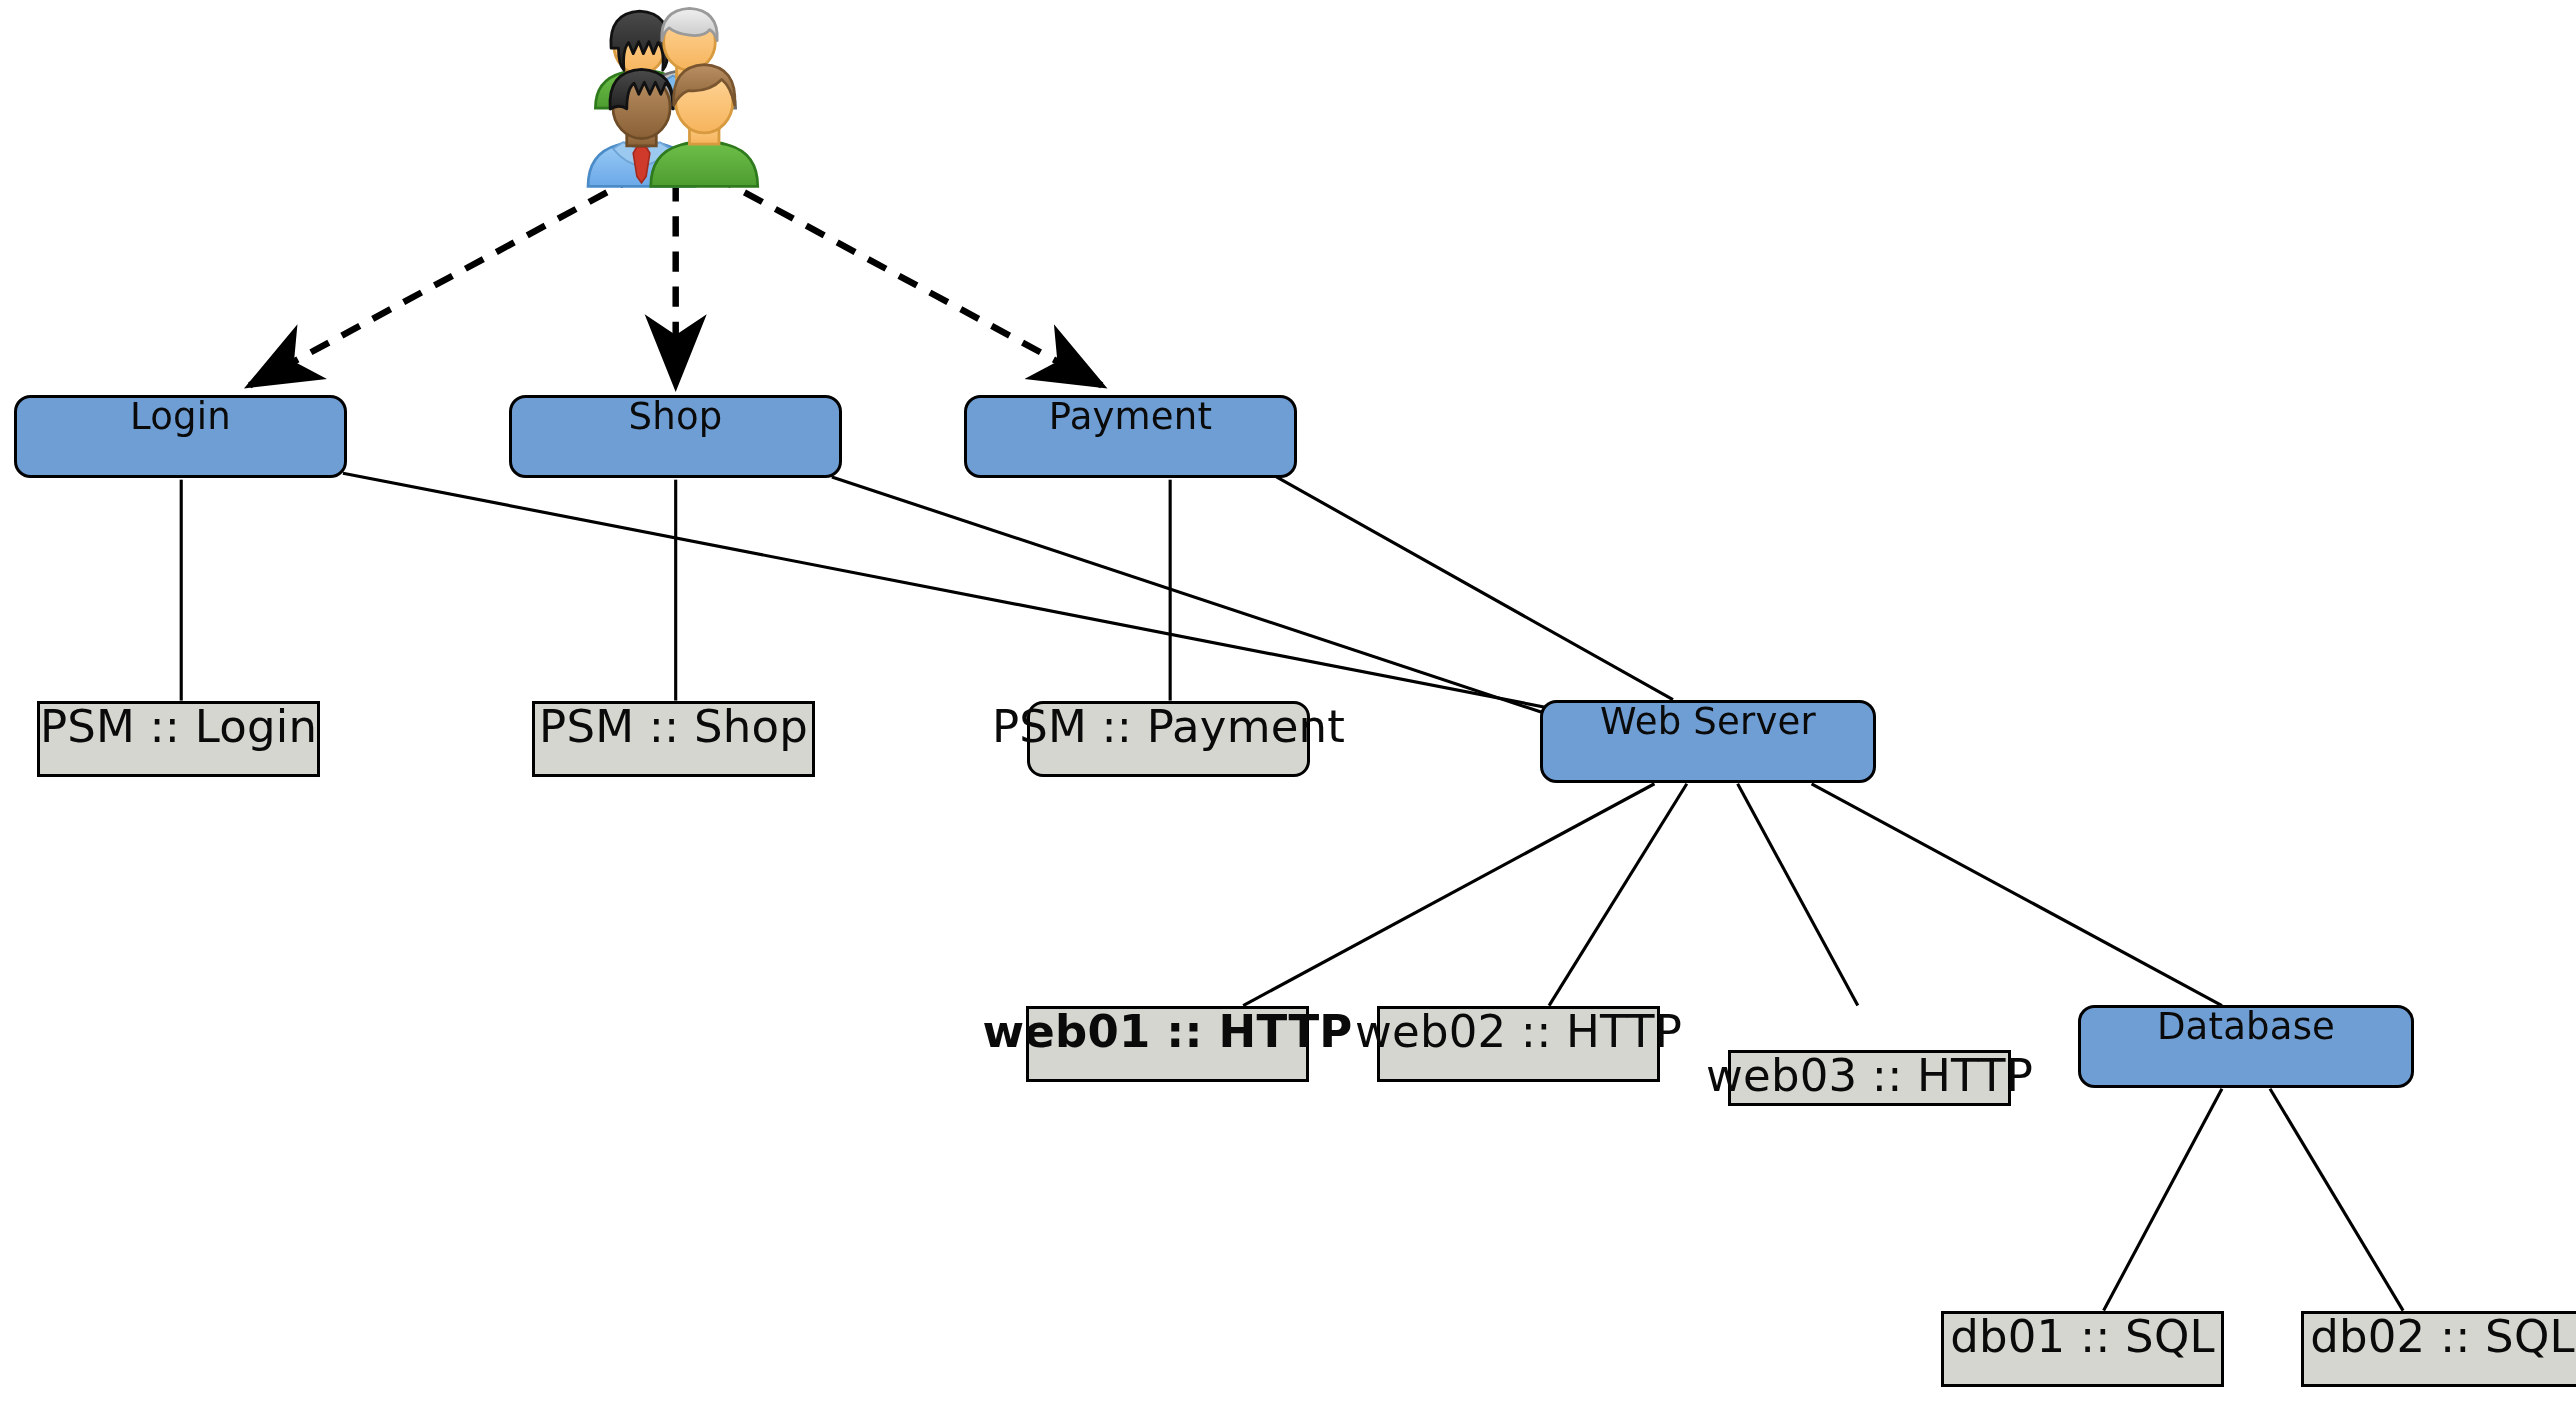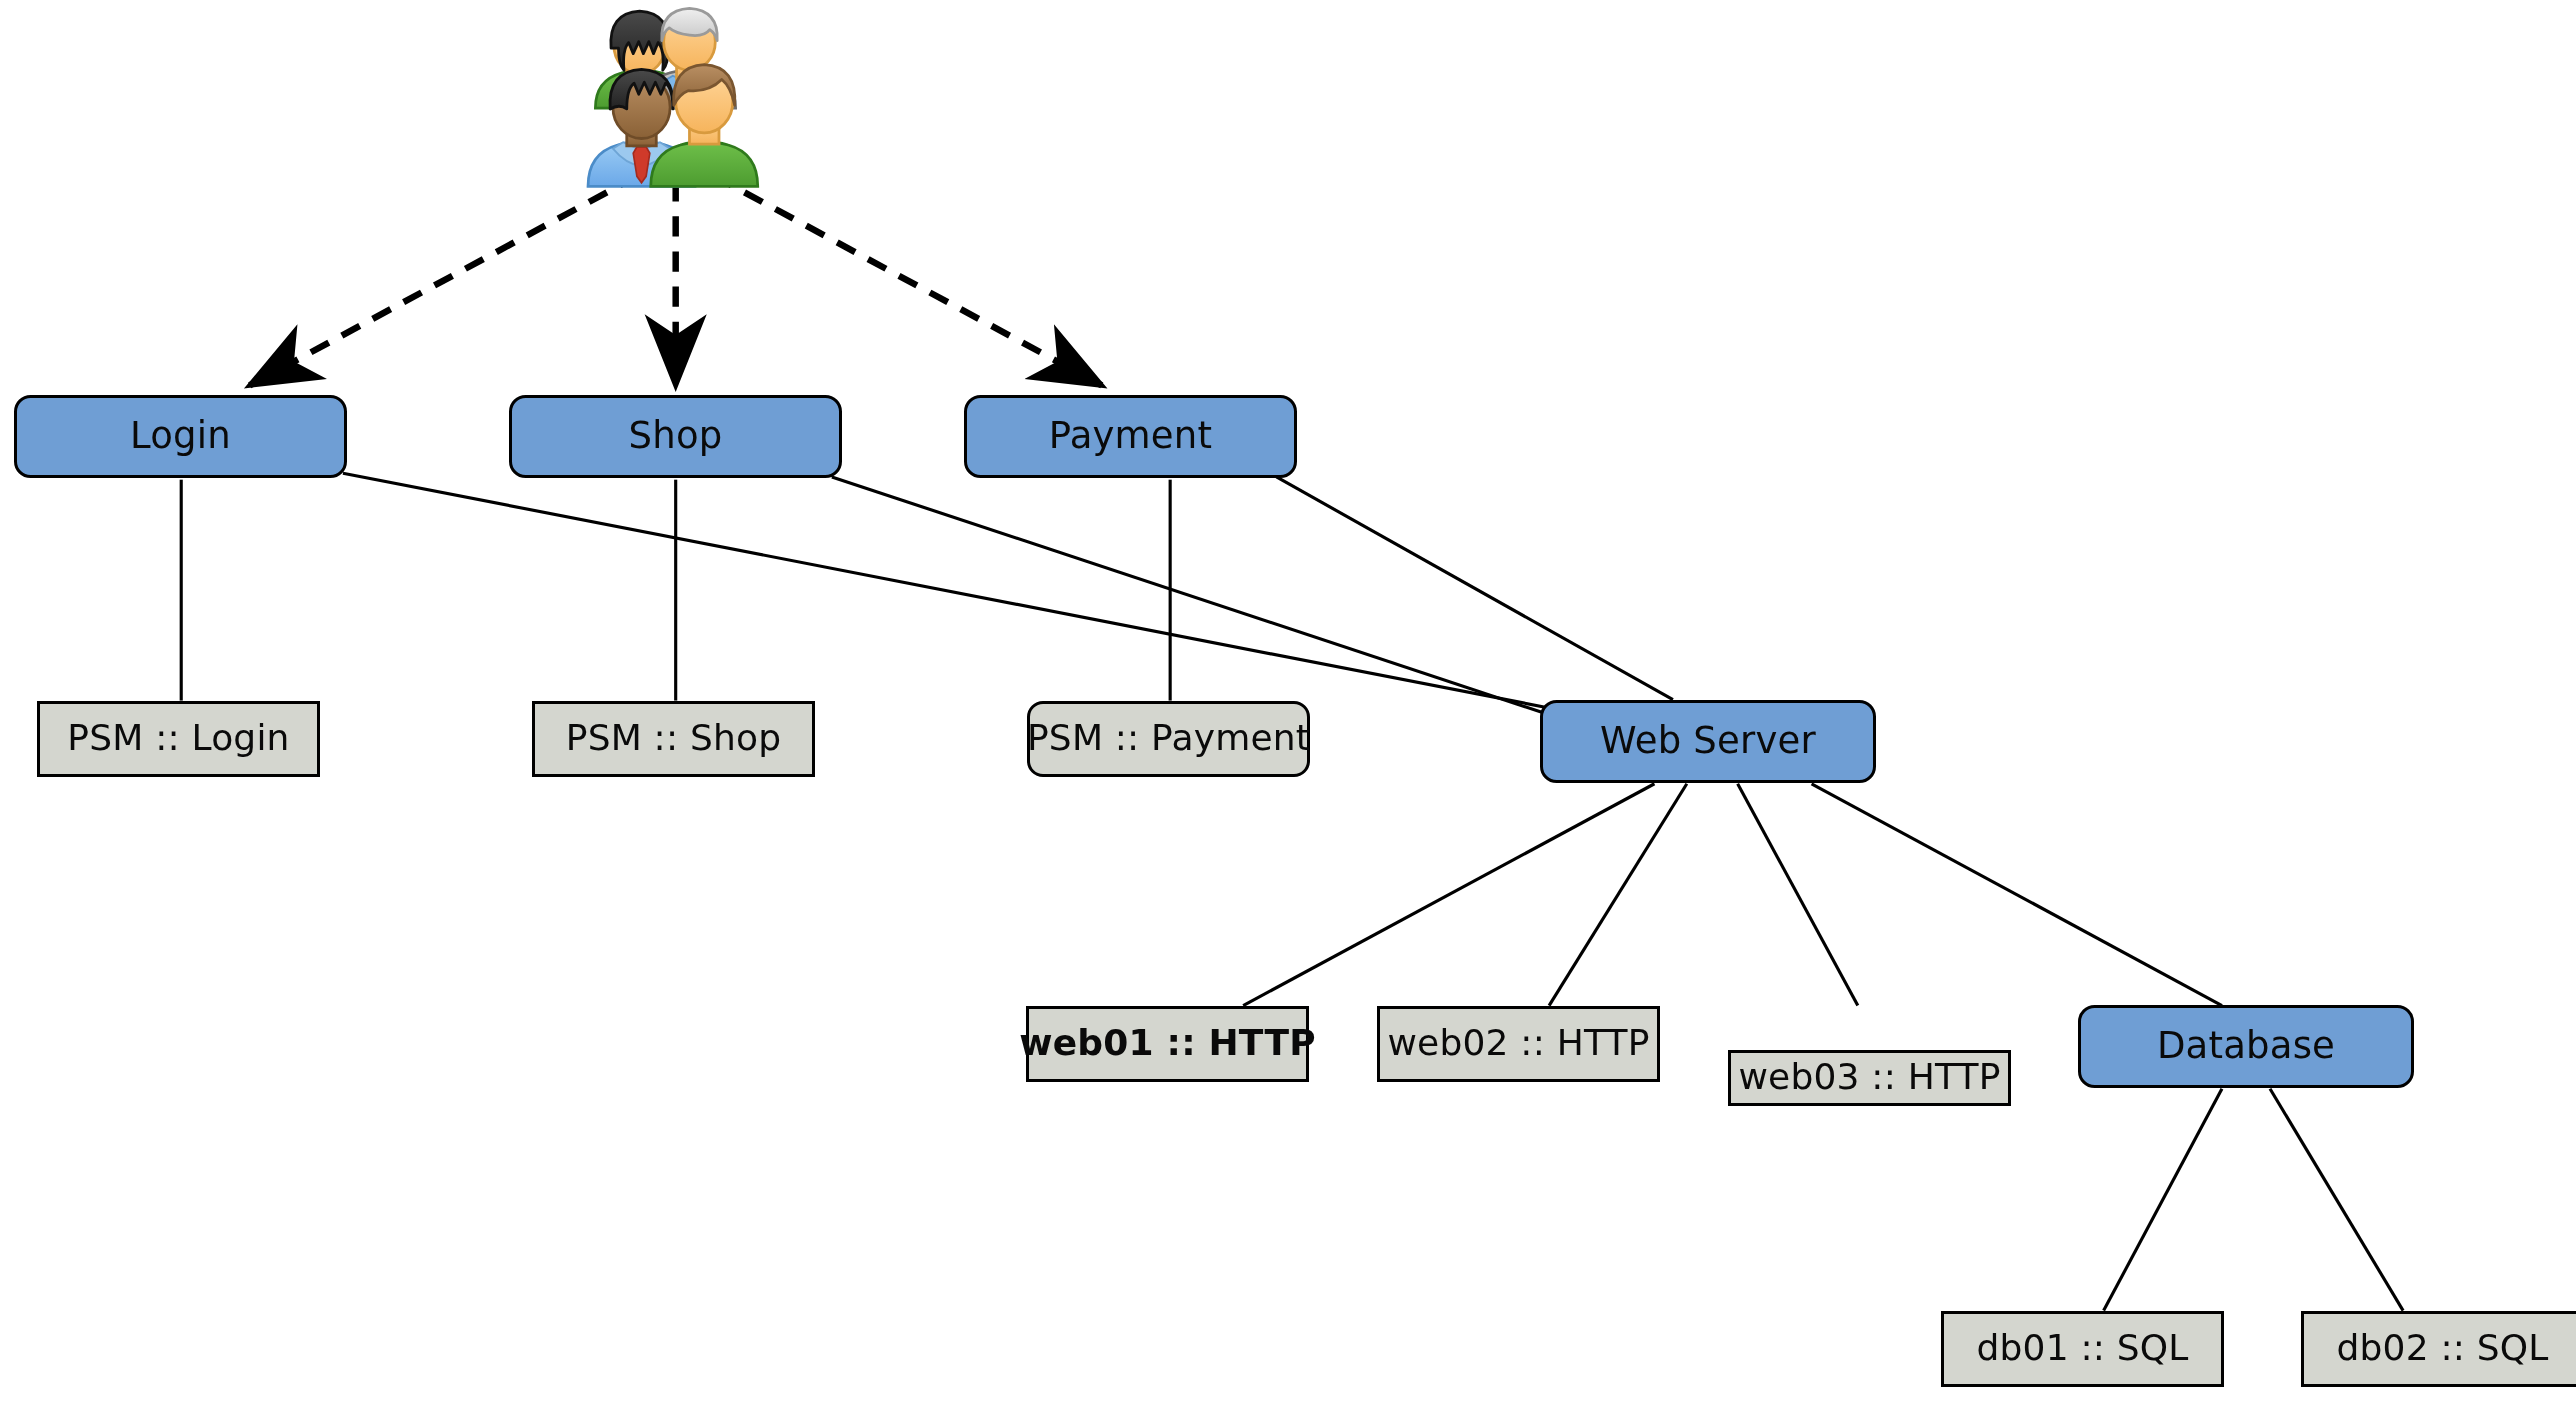--- a/index.html
+++ b/index.html
@@ -23,38 +23,37 @@
     left: 0;
     top: 0;
     width: 2576px;
     height: 1403px;
     pointer-events: none;
   }
   .node {
     position: absolute;
     box-sizing: border-box;
     display: flex;
-    align-items: center;
     justify-content: center;
     text-align: center;
     color: #0a0a0a;
     white-space: nowrap;
   }
   .node-component {
     background: #6f9ed4;
     border: 3.7px solid #000000;
     border-radius: 16.6px;
     font-size: 37px;
     letter-spacing: 0.2px;
   }
   .node-artifact {
     background: #d4d6cf;
     border: 3.7px solid #000000;
     border-radius: 0;
-    font-size: 36px;
+    font-size: 45px;
     letter-spacing: 0.2px;
   }
   .node-label {
     display: block;
     line-height: 1;
     padding-bottom: 2.8px;
   }
   #actor-group {
     position: absolute;
     left: 562px;

